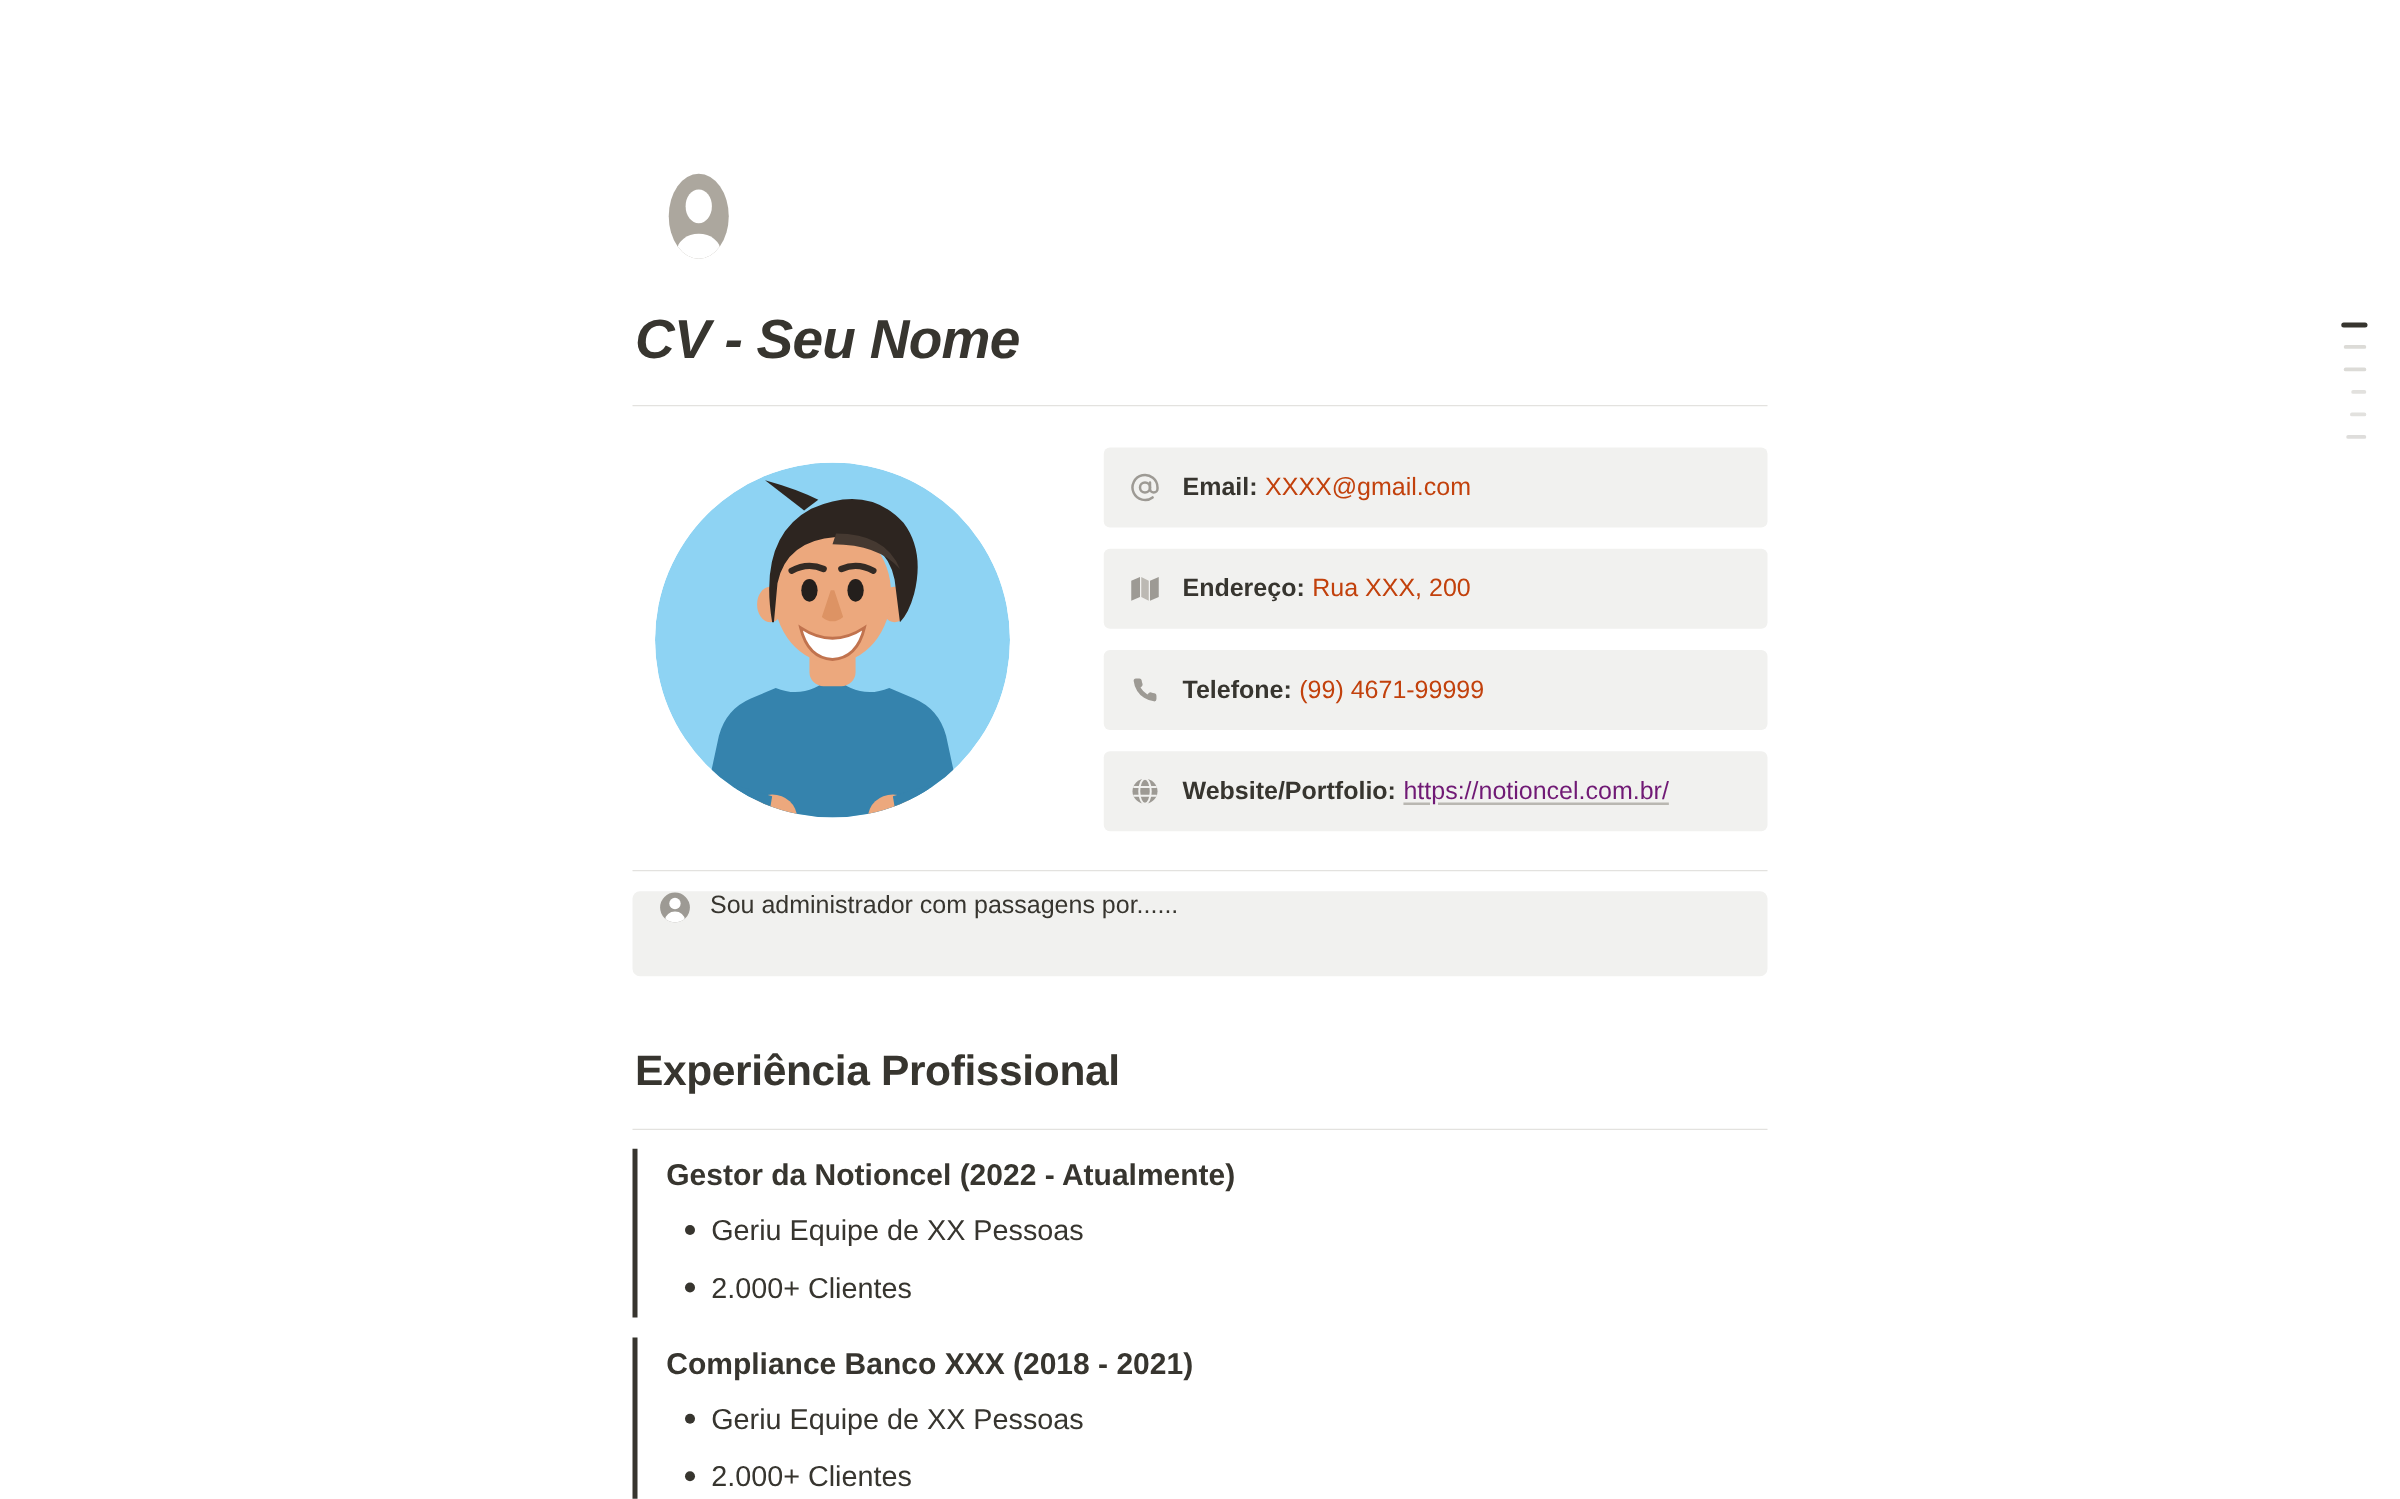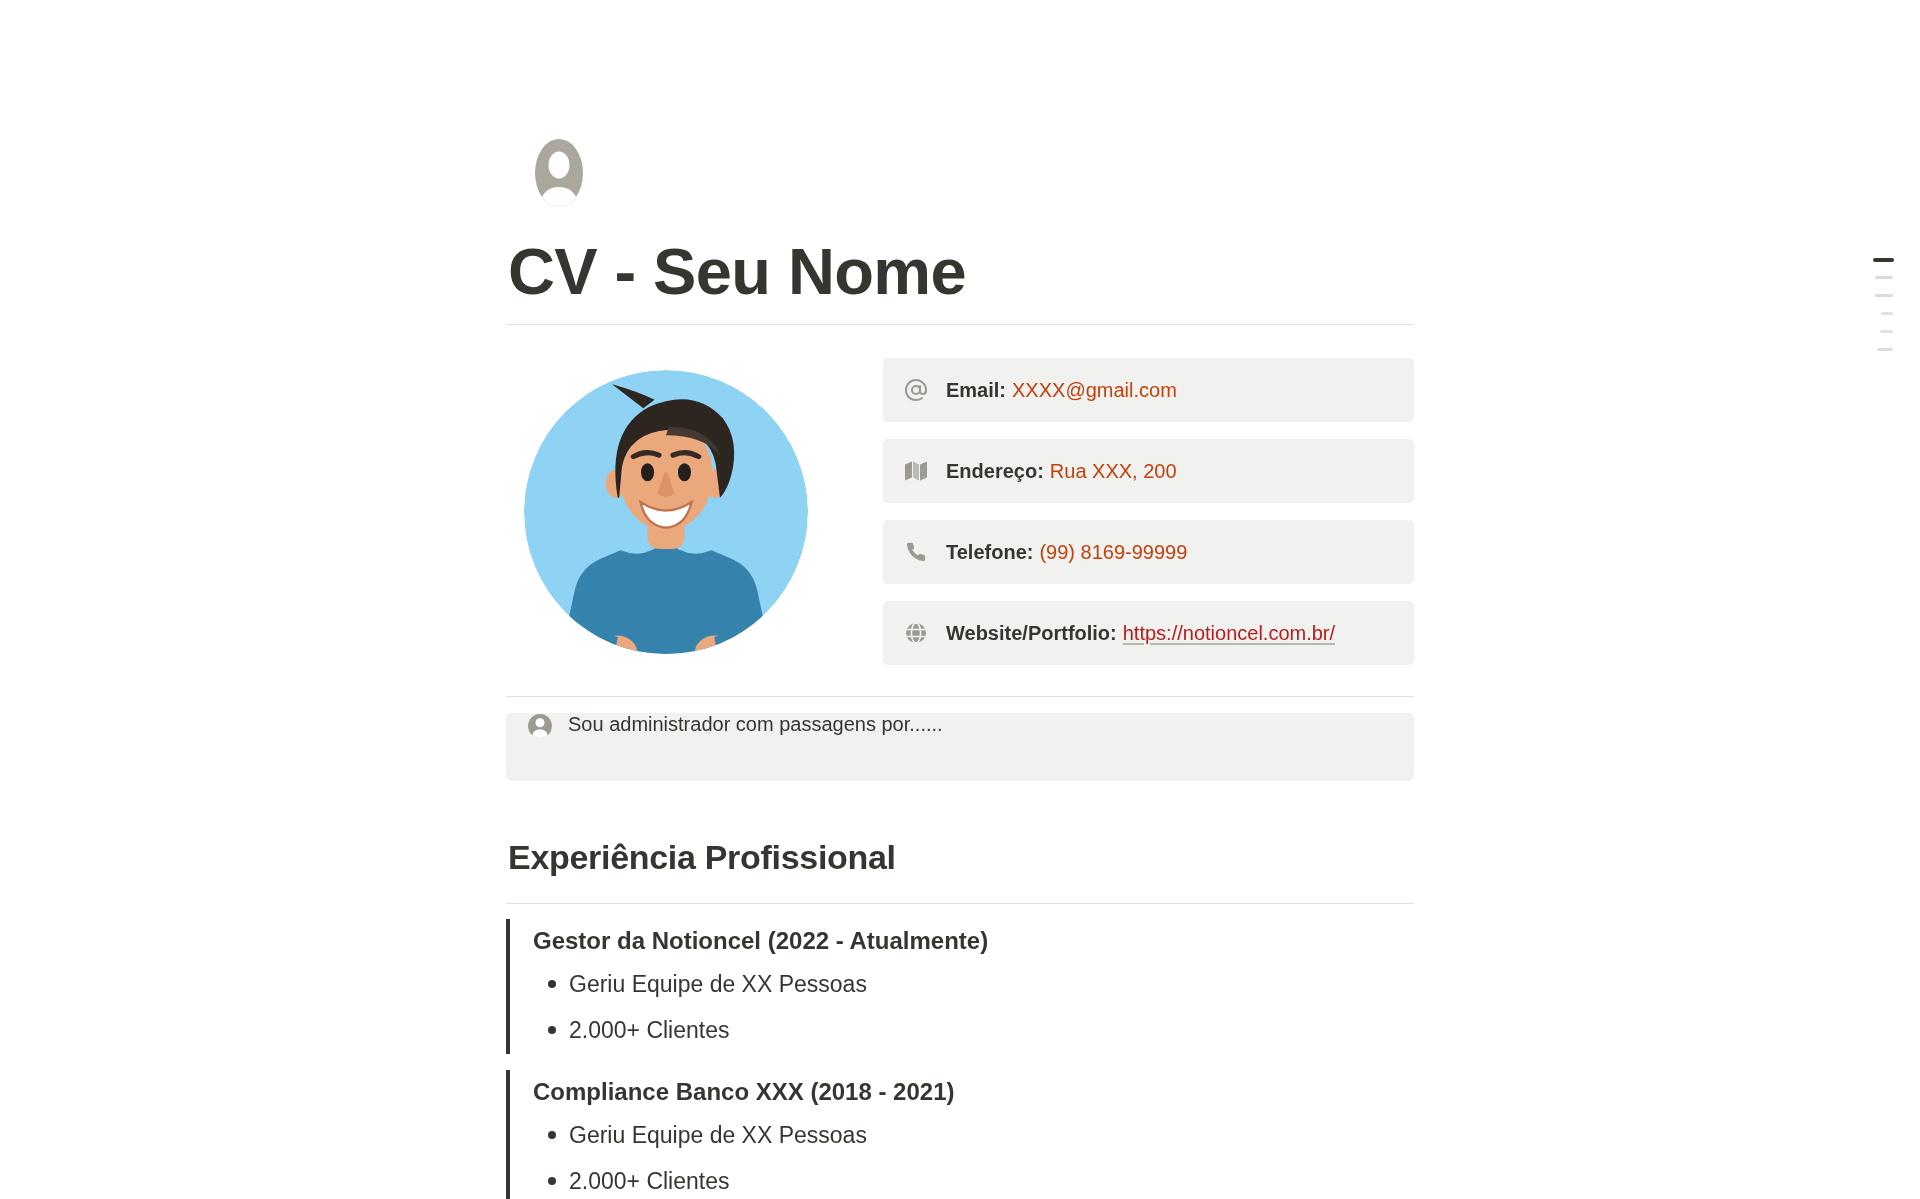--- a/index.html
+++ b/index.html
@@ -16,25 +16,26 @@
 
   .page-icon {
     display: block;
     margin: 138px 0 0 16px;
     width: 74px; height: 70px;
     cursor: pointer;
   }
 
   h1.page-title {
     margin: 34px 0 0 2px;
-    font-size: 65px;
+    font-size: 44px;
     font-weight: 700;
     letter-spacing: -0.6px;
     line-height: 60px;
     color: #37352f;
+    font-style: italic;
   }
 
   .divider {
     height: 1px;
     background: #e3e2df;
     border: none;
     margin: 0;
   }
   .divider.d1 { margin-top: 22px; }
   .divider.d2 { margin-top: 31px; }
@@ -69,21 +70,21 @@
     width: 24px; height: 24px;
     flex: 0 0 24px;
     margin-right: 18px;
     display: inline-flex;
     align-items: center;
     justify-content: center;
   }
   .info-label { font-weight: 700; margin-right: 6px; white-space: nowrap; }
   .info-value { color: #c2410c; white-space: nowrap; }
   a.info-value.link {
-    color: #b91c1c;
+    color: #701a75;
     text-decoration: underline;
     text-decoration-color: #b9b7b1;
     text-underline-offset: 3px;
     cursor: pointer;
   }
 
   .callout {
     margin-top: 16px;
     height: 68px;
     background: #f1f1ef;
@@ -250,21 +251,21 @@
           <span class="info-value">Rua XXX, 200</span>
         </div>
 
         <div class="info-box">
           <span class="icon">
             <svg width="22" height="22" viewBox="0 0 24 24">
               <path d="M22 16.92v3a2 2 0 0 1-2.18 2 19.79 19.79 0 0 1-8.63-3.07 19.5 19.5 0 0 1-6-6 19.79 19.79 0 0 1-3.07-8.67A2 2 0 0 1 4.11 2h3a2 2 0 0 1 2 1.72 12.84 12.84 0 0 0 .7 2.81 2 2 0 0 1-.45 2.11L8.09 9.91a16 16 0 0 0 6 6l1.27-1.27a2 2 0 0 1 2.11-.45 12.84 12.84 0 0 0 2.81.7A2 2 0 0 1 22 16.92z" fill="#9d9a94"></path>
             </svg>
           </span>
           <span class="info-label">Telefone:</span>
-          <span class="info-value">(99) 8169-99999</span>
+          <span class="info-value">(99) 4671-99999</span>
         </div>
 
         <div class="info-box">
           <span class="icon">
             <svg width="24" height="24" viewBox="0 0 24 24">
               <circle cx="12" cy="12" r="10" fill="#9d9a94"></circle>
               <g stroke="#f1f1ef" stroke-width="1.6" fill="none">
                 <ellipse cx="12" cy="12" rx="4.6" ry="10"></ellipse>
                 <line x1="2.6" y1="8.5" x2="21.4" y2="8.5"></line>
                 <line x1="2.6" y1="15.5" x2="21.4" y2="15.5"></line>

